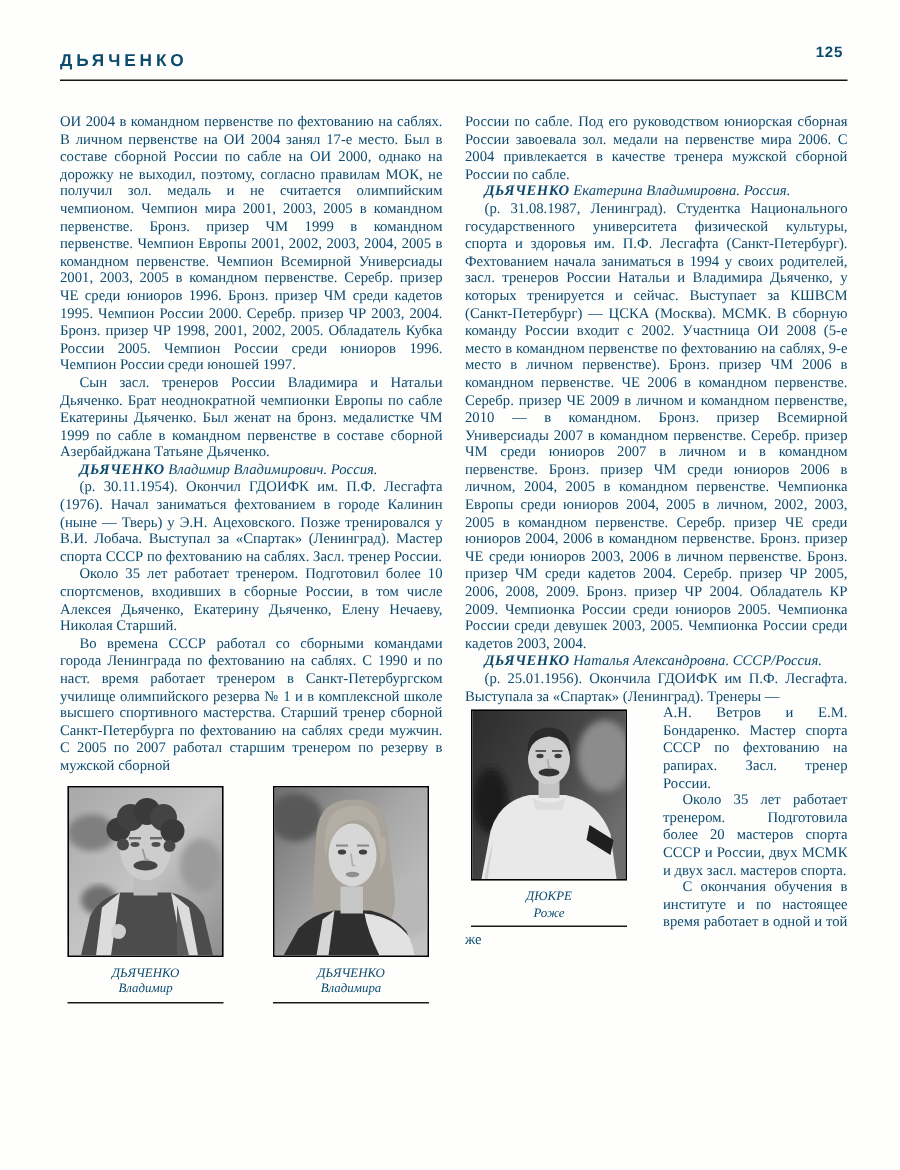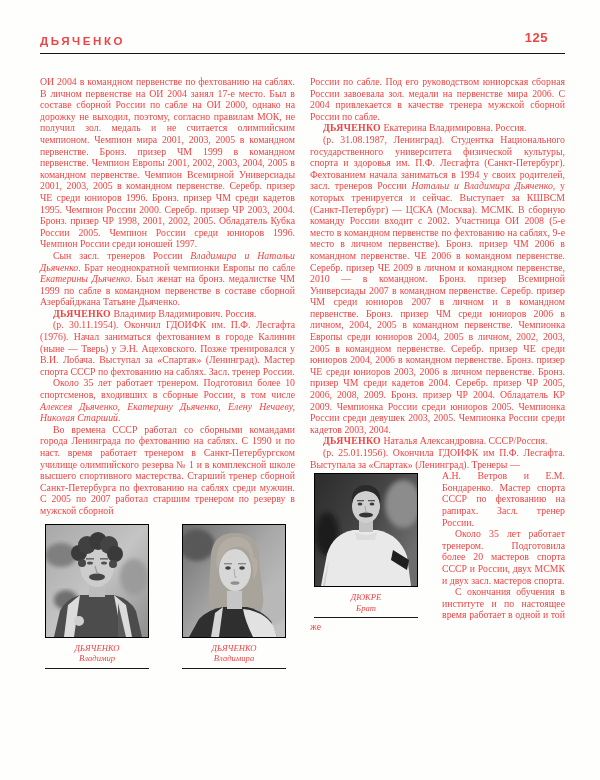--- a/index.html
+++ b/index.html
@@ -1,40 +1,40 @@
 <!DOCTYPE html>
 <html lang="ru"><head>
 <meta charset="utf-8">
 <style>
   html,body{margin:0;padding:0;background:#ffffff;}
   .page{
     position:relative;width:600px;height:780px;background:#fefefd;
-    font-family:"Liberation Serif","DejaVu Serif",serif;color:#ef4444;
+    font-family:"Liberation Serif","DejaVu Serif",serif;color:#0c4a6e;
     overflow:hidden;
   }
   
   .header{position:absolute;left:40px;right:35px;top:31px;height:22px;}
   .running-title{
     font-family:"Liberation Sans","DejaVu Sans",sans-serif;
     font-weight:bold;font-size:11.5px;letter-spacing:2.6px;
   }
   .page-number{
-    position:absolute;right:17px;top:-1px;
+    position:absolute;right:3px;top:-1px;
     font-family:"Liberation Sans","DejaVu Sans",sans-serif;
-    font-weight:bold;font-size:13px;letter-spacing:.5px;
+    font-weight:bold;font-size:10px;letter-spacing:.5px;
   }
   .header-rule{position:absolute;left:40px;right:35px;top:53px;border-top:1.6px solid #161616;}
 
   
   .columns{position:absolute;left:40px;top:76px;width:525px;display:flex;gap:15px;}
   .col{width:255px;font-size:9.8px;line-height:11.6px;text-align:justify;}
   .col p{margin:0;text-indent:13px;}
   .col p.noindent{text-indent:0;}
-  .entry-head{margin-top:11px;}
-  .it{font-style:italic;}
+  .entry-head{margin-top:11px;font-style:italic;}
+  .it{}
   .bd{font-weight:bold;letter-spacing:.3px;}
 
   
   .photos-row{display:flex;justify-content:space-between;margin-top:7px;padding:0 9px 0 5px;}
   .figure{width:104px;}
   .photo{width:102px;height:112px;border:1px solid #000;background:#bbb;overflow:hidden;}
   .photo svg{display:block;width:102px;height:112px;}
   .caption{margin-top:5px;text-align:center;font-style:italic;font-size:8.6px;line-height:10.5px;}
   .cap-rule{border-top:1px solid #1a1a1a;margin-top:4px;width:104px;}
   .photo-float{float:left;width:104px;margin:3px 24px 2px 4px;}
@@ -200,21 +200,21 @@
             <ellipse cx="45" cy="30" rx="2.4" ry="1.5" fill="#3c3c3c"></ellipse>
             <ellipse cx="57" cy="30" rx="2.4" ry="1.5" fill="#3c3c3c"></ellipse>
             <rect x="42" y="26" width="7" height="1.3" fill="#555555"></rect>
             <rect x="53" y="26" width="7" height="1.3" fill="#555555"></rect>
             <ellipse cx="51" cy="41" rx="7" ry="2.6" fill="#333333"></ellipse>
             <path d="M50 32 L51 38 L52.5 38" stroke="#a5a5a5" stroke-width="1" fill="none"></path>
           </svg>
         </div>
         <figcaption class="caption">
           <div>ДЮКРЕ</div>
-          <div>Брат</div>
+          <div>Роже</div>
         </figcaption>
         <div class="cap-rule"></div>
       </figure>
 
       <p class="noindent">А.Н. Ветров и Е.М. Бондаренко. Мастер спорта СССР по фехтованию на рапирах. Засл. тренер России.</p>
       <p>Около 35 лет работает тренером. Подготовила более 20 мастеров спорта СССР и России, двух МСМК и двух засл. мастеров спорта.</p>
       <p>С окончания обучения в институте и по настоящее время работает в одной и той же</p>
     </div>
 
   </div>

